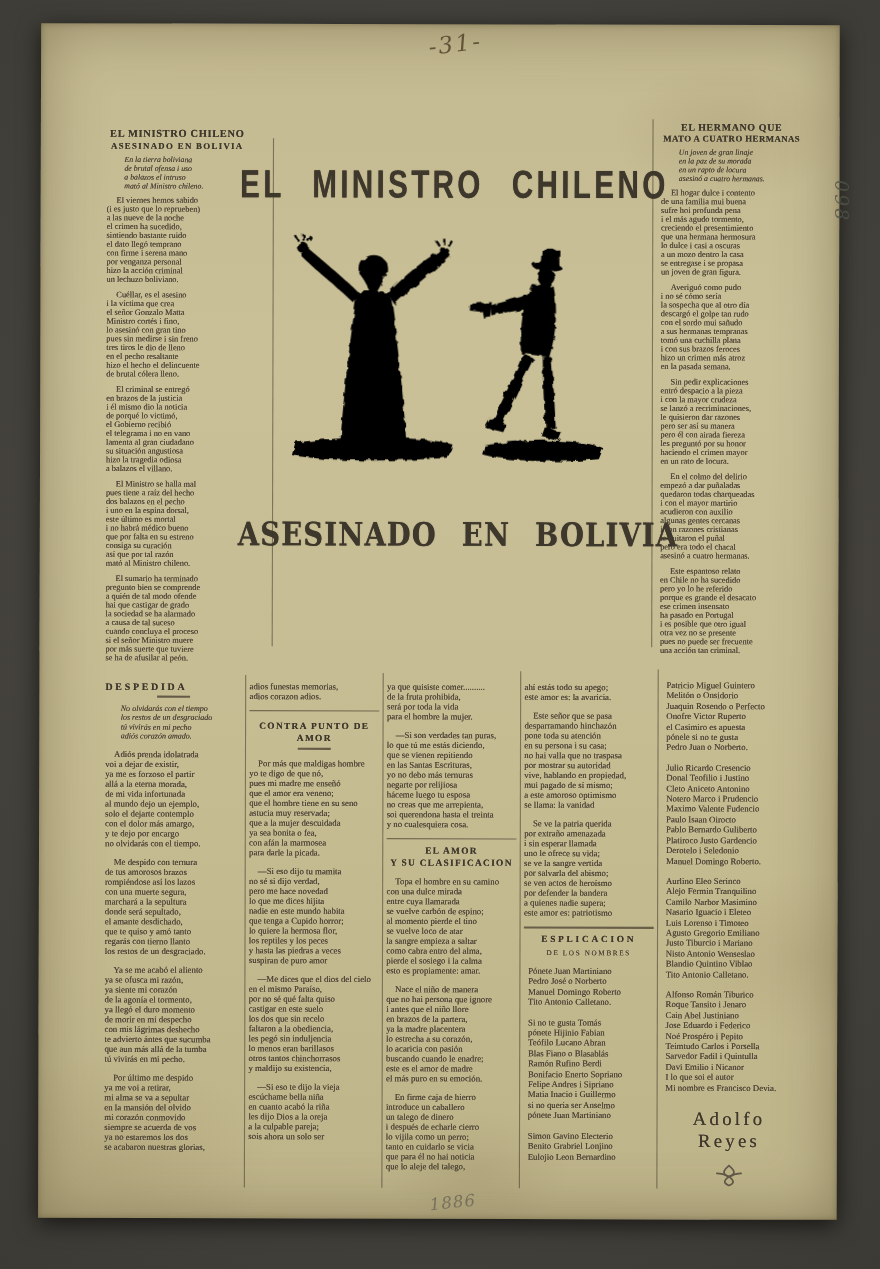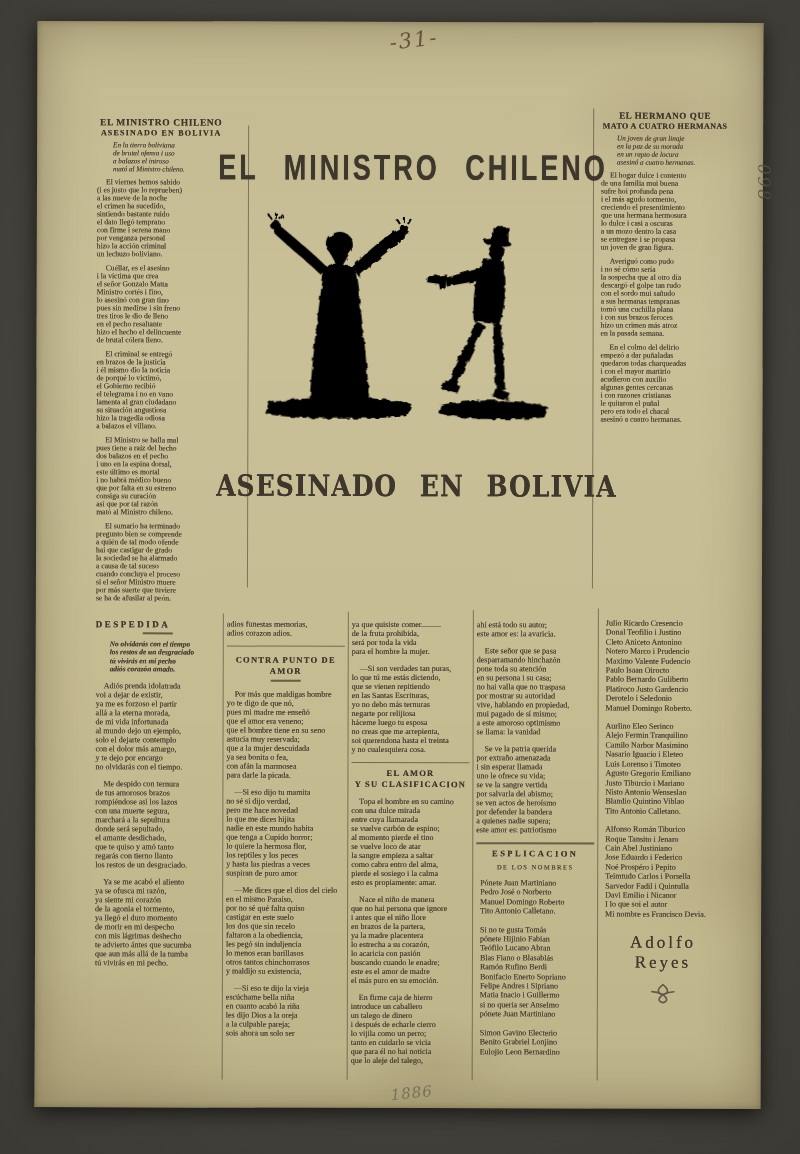--- a/index.html
+++ b/index.html
@@ -62,21 +62,21 @@
   .epi-sm { font-size:7.1px; line-height:7.9px; font-style:italic; margin:4px 0 4px 16px; white-space:pre-line; }
   .smallprint { font-size:7.6px; line-height:8px; white-space:pre-line; text-indent:9px; margin-bottom:6px; }
 
   
   .verse-col { position:absolute; top:598px; }
   .col-header { font-weight:bold; font-size:9px; letter-spacing:2.5px; }
   .col-header-sm { font-weight:bold; text-align:center; font-size:8.5px; letter-spacing:1.2px; line-height:11px; }
   .subhead { text-align:center; font-size:6.5px; letter-spacing:1.5px; margin:4px 0 8px; }
   .verse { font-size:8px; line-height:9px; white-space:pre-line; text-indent:8px; margin-bottom:8px; }
   .verse-c { font-size:8px; line-height:9.4px; white-space:pre-line; text-align:left; margin-bottom:9px; padding-left:4px; }
-  .epi { font-size:7.3px; line-height:8.4px; font-style:italic; margin:6px 0 7px 14px; white-space:pre-line;font-weight:bold; }
+  .epi { font-size:7.3px; line-height:8.4px; font-style:italic; margin:6px 0 7px 14px; white-space:pre-line; }
 
   #signature {
     text-align:center; font-size:17px; letter-spacing:3px; word-spacing:6px;
     margin-top:14px; font-family:"Liberation Serif", serif;
   }
   #ornament { display:block; margin:10px auto 0; opacity:.8; }
 </style>
 </head>
 <body>
 
@@ -216,30 +216,50 @@
       <div class="smallprint">Averiguó como pudo
 i no sé cómo sería
 la sospecha que al otro día
 descargó el golpe tan rudo
 con el sordo mui sañudo
 a sus hermanas tempranas
 tomó una cuchilla plana
 i con sus brazos feroces
 hizo un crimen más atroz
 en la pasada semana.</div>
+      <div class="smallprint">Sin pedir explicaciones
+entró despacio a la pieza
+i con la mayor crudeza
+se lanzó a recriminaciones,
+le quisieron dar razones
+pero ser así su manera
+pero él con airada fiereza
+les preguntó por su honor
+haciendo el crimen mayor
+en un rato de locura.</div>
       <div class="smallprint">En el colmo del delirio
 empezó a dar puñaladas
 quedaron todas charqueadas
 i con el mayor martirio
 acudieron con auxilio
 algunas gentes cercanas
 i con razones cristianas
 le quitaron el puñal
 pero era todo el chacal
 asesinó a cuatro hermanas.</div>
+      <div class="smallprint">Este espantoso relato
+en Chile no ha sucedido
+pero yo lo he referido
+porque es grande el desacato
+ese crimen insensato
+ha pasado en Portugal
+i es posible que otro igual
+otra vez no se presente
+pues no puede ser frecuente
+una acción tan criminal.</div>
     </div>
 
     <div class="vrule" style="left:187px; top:592px; height:466px;"></div>
     <div class="vrule" style="left:312px; top:590px; height:468px;"></div>
     <div class="vrule" style="left:437px; top:588px; height:470px;"></div>
     <div class="vrule" style="left:562px; top:586px; height:472px;"></div>
 
     <div class="verse-col ink" style="left:60px; width:124px;">
       <div class="col-header ink-dk">DESPEDIDA</div>
       <div class="rule-short"></div>
@@ -270,20 +290,28 @@
       <div class="verse">Ya se me acabó el aliento
 ya se ofusca mi razón,
 ya siente mi corazón
 de la agonía el tormento,
 ya llegó el duro momento
 de morir en mi despecho
 con mis lágrimas deshecho
 te advierto ántes que sucumba
 que aun más allá de la tumba
 tú vivirás en mi pecho.</div>
+      <div class="verse">Por último me despido
+ya me voi a retirar,
+mi alma se va a sepultar
+en la mansión del olvido
+mi corazón conmovido
+siempre se acuerda de vos
+ya no estaremos los dos
+se acabaron nuestras glorias,</div>
     </div>
 
     <div class="verse-col ink" style="left:191px; width:118px;">
       <div class="verse" style="text-indent:0;">adios funestas memorias,
 adios corazon adios.</div>
       <div class="hr-full"></div>
       <div class="col-header-sm ink-dk" style="margin-top:8px;">CONTRA PUNTO DE AMOR</div>
       <div class="rule-short"></div>
       <div class="verse" style="margin-top:8px;">Por más que maldigas hombre
 yo te digo de que nó,
@@ -365,21 +393,21 @@
 introduce un caballero
 un talego de dinero
 i después de echarle cierro
 lo vijila como un perro;
 tanto en cuidarlo se vicia
 que para él no hai noticia
 que lo aleje del talego,</div>
     </div>
 
     <div class="verse-col ink" style="left:441px; width:118px;">
-      <div class="verse" style="text-indent:0;">ahí está todo su autor;
+      <div class="verse" style="text-indent:0;">ahí estás todo su apego;
 este amor es: la avaricia.</div>
       <div class="verse">Este señor que se pasa
 desparramando hinchazón
 pone toda su atención
 en su persona i su casa;
 no hai valla que no traspasa
 por mostrar su autoridad
 vive, hablando en propiedad,
 mui pagado de sí mismo;
 a este amoroso optimismo
@@ -410,20 +438,27 @@
 Felipe Andres i Sipriano
 Matia Inacio i Guillermo
 si no queria ser Anselmo
 pónete Juan Martiniano</div>
       <div class="verse-c">Simon Gavino Electerio
 Benito Grabriel Lonjino
 Eulojio Leon Bernardino</div>
     </div>
 
     <div class="verse-col ink" style="left:566px; top:596px; width:124px;">
+      <div class="verse-c">Patricio Miguel Guintero
+Melitón o Onsidorio
+Juaquin Rosendo o Perfecto
+Onofre Victor Ruperto
+el Casimiro es apuesta
+pónele si no te gusta
+Pedro Juan o Norberto.</div>
       <div class="verse-c">Julio Ricardo Cresencio
 Donal Teofilio i Justino
 Cleto Aniceto Antonino
 Notero Marco i Prudencio
 Maximo Valente Fudencio
 Paulo Isaan Oirocto
 Pablo Bernardo Guliberto
 Platiroco Justo Gardencio
 Derotelo i Seledonio
 Manuel Domingo Roberto.</div>

